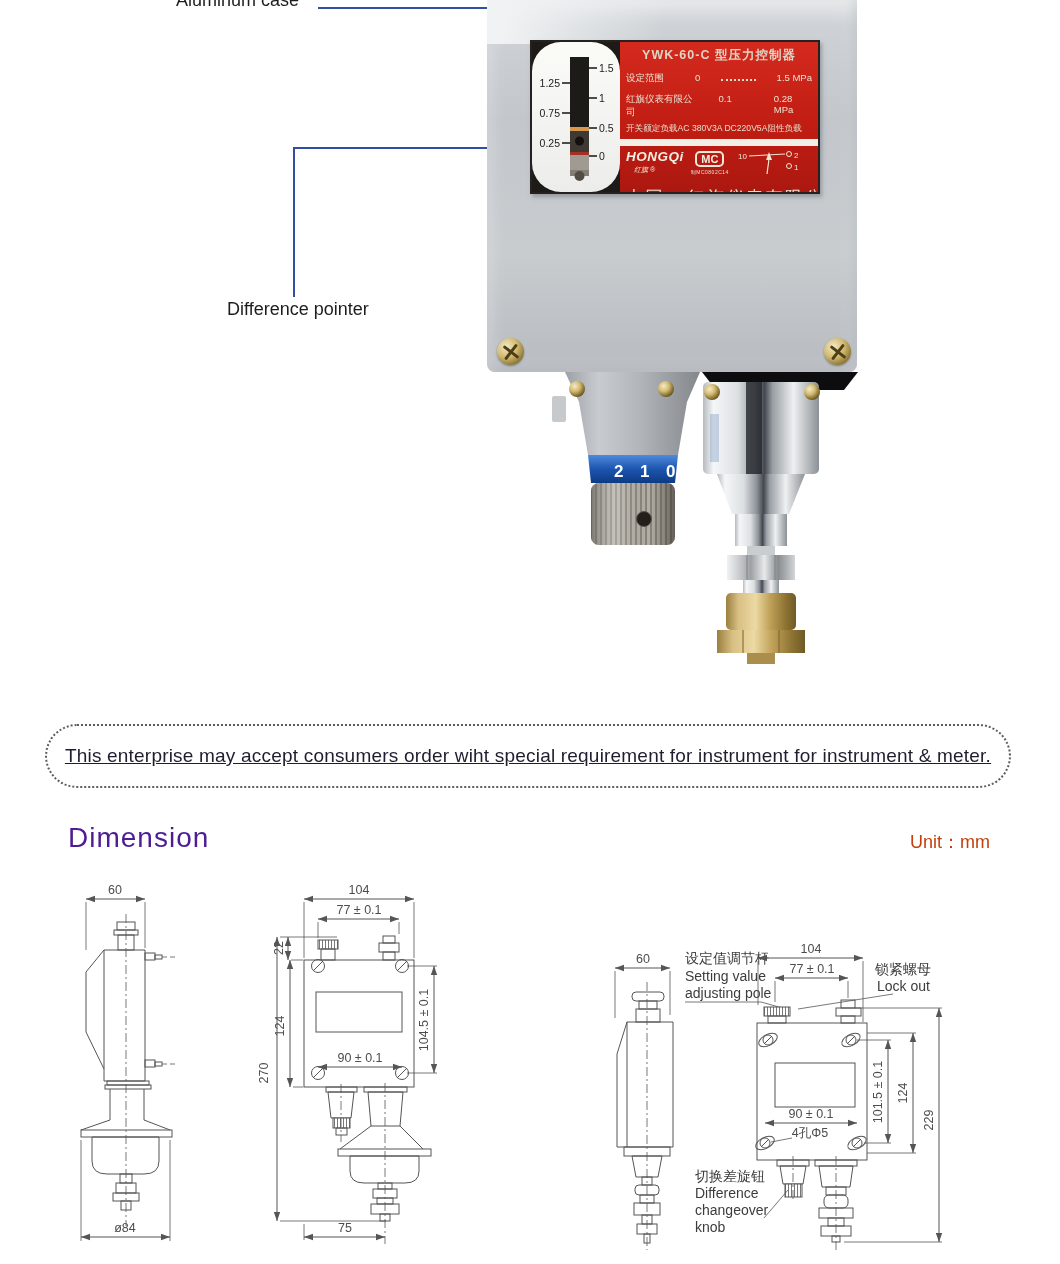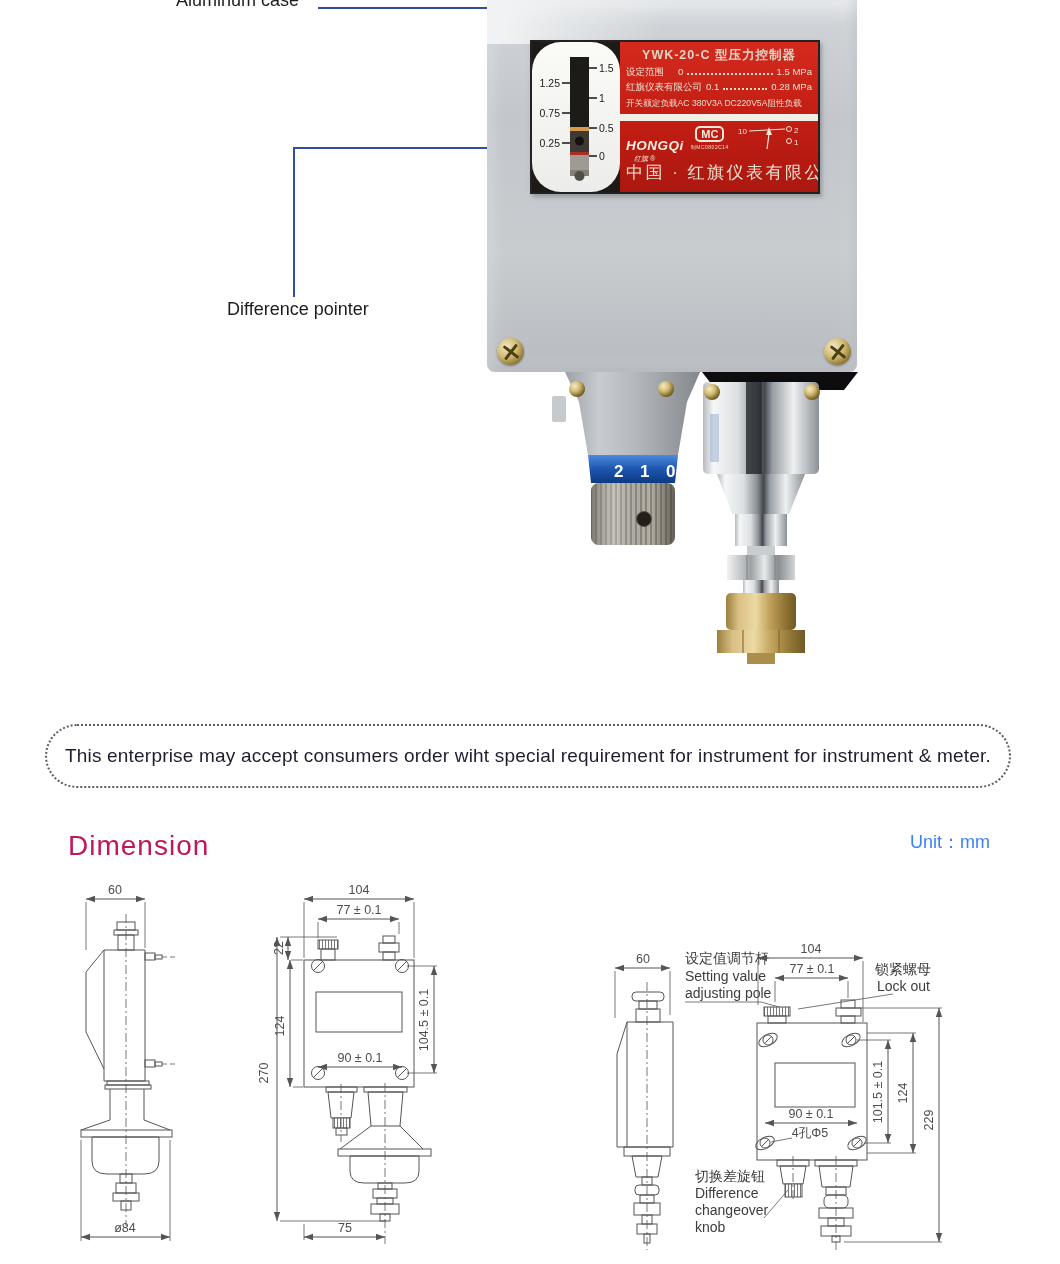--- a/index.html
+++ b/index.html
@@ -15,45 +15,45 @@
         background:linear-gradient(180deg,#e3e6e8 0%,#ced2d6 7%,#c3c7cc 32%,#c8cccf 68%,#b8bcc1 100%);
         box-shadow:inset 0 0 20px rgba(255,255,255,.45), inset -4px -4px 10px rgba(88,93,99,.22);}
   .case-sheen{position:absolute;left:0;top:0;width:100%;height:44px;
         background:linear-gradient(102deg,#f0f2f3 6%,rgba(240,242,243,0) 48%);}
   .panel{position:absolute;left:43px;top:40px;width:286px;height:150px;display:flex;
         border:2px solid #25211e;background:#1d1a17;box-shadow:2px 3px 4px rgba(110,114,120,.55);}
   .scale-window{width:88px;height:100%;background:linear-gradient(#fbfbf8,#ececé9);position:relative;background:linear-gradient(#fbfbf8,#ececea);border-radius:29px;}
   .plate{flex:1;background:linear-gradient(180deg,#d42a1e 0%,#c11d13 55%,#ab1810 100%);
         color:#e7dfd0;padding:3px 6px 2px;overflow:hidden;}
   .plate-title{font-size:12.5px;font-weight:bold;letter-spacing:1px;color:#ded6c5;text-align:center;margin-top:2px;}
-  .plate-row{display:flex;align-items:baseline;font-size:9.5px;margin-top:2px;color:#eae2d2;}
+  .plate-row{display:flex;align-items:baseline;font-size:9.5px;margin-top:8px;color:#eae2d2;gap:17px;}
   .plate-row .dots{flex:1;border-bottom:2px dotted #e6ddc9;margin:0 4px 3px;}
   .plate-load{font-size:8.6px;margin-top:3.5px;color:#e6ddcc;white-space:nowrap;}
   .plate-band{height:7px;margin:4px -6px 3px;background:#f2efe7;}
   .plate-bottom{display:flex;align-items:flex-start;gap:7px;margin-top:1px;height:36px;}
-  .brand{font-style:italic;font-weight:bold;font-size:13.5px;color:#f3efe3;letter-spacing:.5px;margin-top:14px;}
+  .brand{font-style:italic;font-weight:bold;font-size:13.5px;color:#f3efe3;letter-spacing:.5px;}
   .brand-sub{font-size:7px;color:#f0e8d7;padding-left:8px;margin-top:1px;font-style:italic;}
   .mc-badge{border:2px solid #efe8d9;border-radius:5px;font-weight:bold;font-size:11px;
         padding:0 4px;color:#f3efe3;display:inline-block;margin-top:2px;}
   .mc-serial{font-size:5px;color:#e8dfcd;margin-top:2px;letter-spacing:.5px;}
   .plate-company{font-size:17px;letter-spacing:2.5px;color:#ead;color:#e9e1cf;text-align:center;margin-top:1px;white-space:nowrap;}
   .screw{position:absolute;width:27px;height:27px;border-radius:50%;
         background:radial-gradient(circle at 35% 32%,#f2e9c6,#d2ba72 42%,#877131 78%,#5c4c1e 100%);
         box-shadow:0 1px 2px rgba(60,60,60,.5);}
   .screw::before,.screw::after{content:"";position:absolute;left:50%;top:50%;width:19px;height:3px;
         background:#4d3f14;border-radius:2px;}
   .screw::before{transform:translate(-50%,-50%) rotate(38deg);}
   .screw::after{transform:translate(-50%,-50%) rotate(-52deg);}
   
   .note-box{position:absolute;left:45px;top:724px;width:962px;height:60px;border:2px dotted #5c5c5c;
         border-radius:32px;display:flex;align-items:center;justify-content:center;}
-  .note-text{font-size:19px;color:#1e1e30;letter-spacing:.2px;}
+  .note-text{font-size:19px;color:#1e1e30;letter-spacing:.2px;text-decoration:underline;}
   
-  .dim-title{position:absolute;left:68px;top:822px;font-size:28px;color:#be185d;letter-spacing:1px;margin-top:8px;}
-  .dim-unit{position:absolute;right:70px;top:830px;font-size:18px;color:#3b82f6;}
+  .dim-title{position:absolute;left:68px;top:822px;font-size:28px;color:#4c1d95;letter-spacing:1px;}
+  .dim-unit{position:absolute;right:70px;top:830px;font-size:18px;color:#c2410c;}
   svg{position:absolute;overflow:visible;}
   .ln{stroke:#555;stroke-width:1;fill:none;}
   .thin{stroke:#555;stroke-width:.8;fill:none;}
   .cl{stroke:#555;stroke-width:.8;fill:none;stroke-dasharray:9 3 2 3;}
   .dsh{stroke:#555;stroke-width:.8;fill:none;stroke-dasharray:5 3;}
   text.dt{fill:#4d4d4d;font-family:"Liberation Sans",sans-serif;font-size:12.5px;}
   text.cn{fill:#3c3c3c;font-family:"Liberation Sans",sans-serif;font-size:14px;}
   text.sc{fill:#222;font-family:"Liberation Sans",sans-serif;font-size:10.5px;}
 </style>
 </head>
@@ -100,21 +100,21 @@
             <text class="sc" x="67" y="60">1</text>
             <text class="sc" x="67" y="90">0.5</text>
             <text class="sc" x="67" y="118">0</text>
             <text class="sc" x="28" y="45" text-anchor="end">1.25</text>
             <text class="sc" x="28" y="75" text-anchor="end">0.75</text>
             <text class="sc" x="28" y="105" text-anchor="end">0.25</text>
           </svg>
         </div>
 
         <div class="plate">
-          <div class="plate-title">YWK-20-C 型压力控制器</div>
+          <div class="plate-title">YWK-60-C 型压力控制器</div>
           <div class="plate-row">
             <span>设定范围</span>
             <span style="margin-left:14px">0</span>
             <span class="dots"></span>
             <span>1.5 MPa</span>
           </div>
           <div class="plate-row">
             <span>红旗仪表有限公司</span>
             <span style="margin-left:4px">0.1</span>
             <span class="dots"></span>

